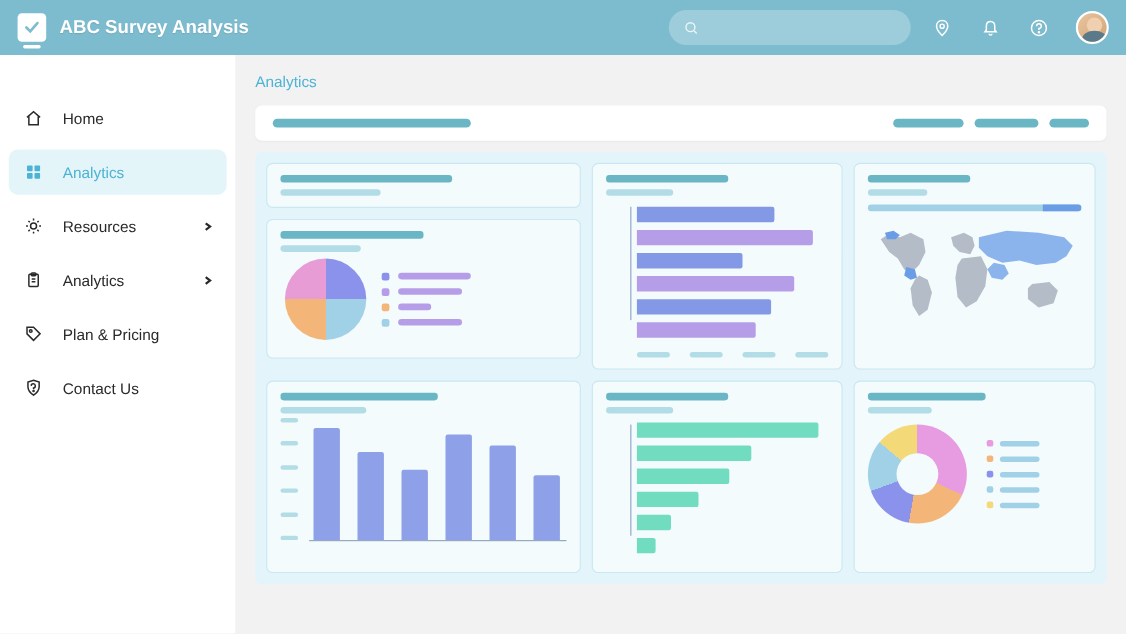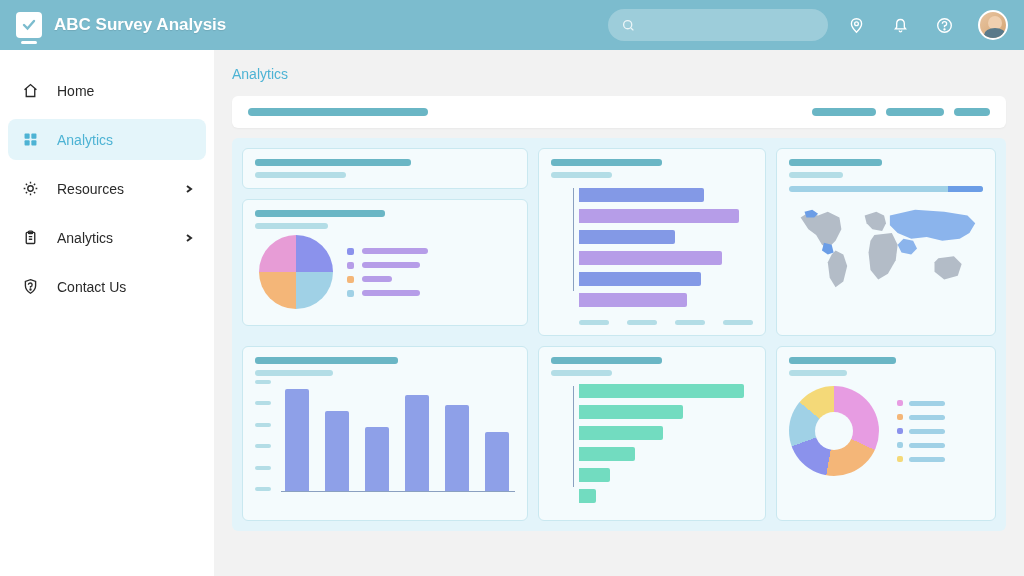--- a/index.html
+++ b/index.html
@@ -19,21 +19,21 @@
     .header-icon { width: 32px; height: 32px; display: flex; align-items: center; justify-content: center; cursor: pointer; }
     .header-icon svg { width: 17px; height: 17px; stroke: white; fill: none; stroke-width: 1.6; }
     .avatar { width: 30px; height: 30px; border-radius: 50%; background: linear-gradient(135deg, #e8c4a0 0%, #d4a574 100%); border: 2px solid white; margin-left: 6px; position: relative; overflow: hidden; }
     .avatar::before { content:''; position:absolute; width:14px; height:14px; background:#f0d0b0; border-radius:50%; top:4px; left:8px; }
     .avatar::after { content:''; position:absolute; width:22px; height:14px; background:#5a7a8a; border-radius:50% 50% 0 0; bottom:-4px; left:4px; }
 
     
     .layout { display: flex; height: calc(100% - 50px); }
 
     
-    .sidebar { width: 214px; background: white; padding: 20px 8px 8px 8px; }
+    .sidebar { width: 214px; background: white; padding: 37px 8px 8px 8px; }
     .sidebar-item { display: flex; align-items: center; padding: 12px 14px; gap: 18px; cursor: pointer; border-radius: 8px; color: #2a2a2a; font-size: 14px; position: relative; }
     .sidebar-item.active { background: #e4f5fa; color: #4db3d4; }
     .sidebar-item svg { width: 17px; height: 17px; stroke: currentColor; fill: none; stroke-width: 1.6; }
     .sidebar-item.active svg { stroke: #4db3d4; fill: #4db3d4; }
     .sidebar-chevron { position: absolute; right: 12px; }
     .sidebar-chevron svg { width: 10px; height: 10px; stroke-width: 2; }
     .sidebar-items { display: flex; flex-direction: column; gap: 8px; }
 
     
     .main { flex: 1; padding: 16px 18px; background: #f2f2f2; overflow: auto; }
@@ -165,20 +165,27 @@
       <div class="sidebar-item">
         <svg viewBox="0 0 20 20">
             <rect x="5" y="4" width="10" height="13" rx="1"></rect>
             <rect x="7.5" y="2.5" width="5" height="3" rx="1"></rect>
             <path d="M8 9 L12 9 M8 12 L12 12"></path>
           </svg>
         <span>Analytics</span>
         <span class="sidebar-chevron"><svg viewBox="0 0 10 10">
               <path d="M3 2 L7 5 L3 8" fill="none"></path>
             </svg></span>
+      </div>
+      <div class="sidebar-item">
+        <svg viewBox="0 0 20 20">
+            <path d="M3 3 L10 3 L17 10 L10 17 L3 10 Z"></path>
+            <circle cx="7" cy="7" r="1.4"></circle>
+          </svg>
+        <span>Plan &amp; Pricing</span>
       </div>
       <div class="sidebar-item">
         <svg viewBox="0 0 20 20">
             <path d="M10 2 L16 4 L16 9 C16 14 10 18 10 18 C10 18 4 14 4 9 L4 4 Z"></path>
             <path d="M7.5 8 A2.2 2.2 0 1 1 10 10.2 L10 11.5"></path>
             <circle cx="10" cy="13.5" r="0.6" fill="currentColor"></circle>
           </svg>
         <span>Contact Us</span>
       </div>
     </div>

